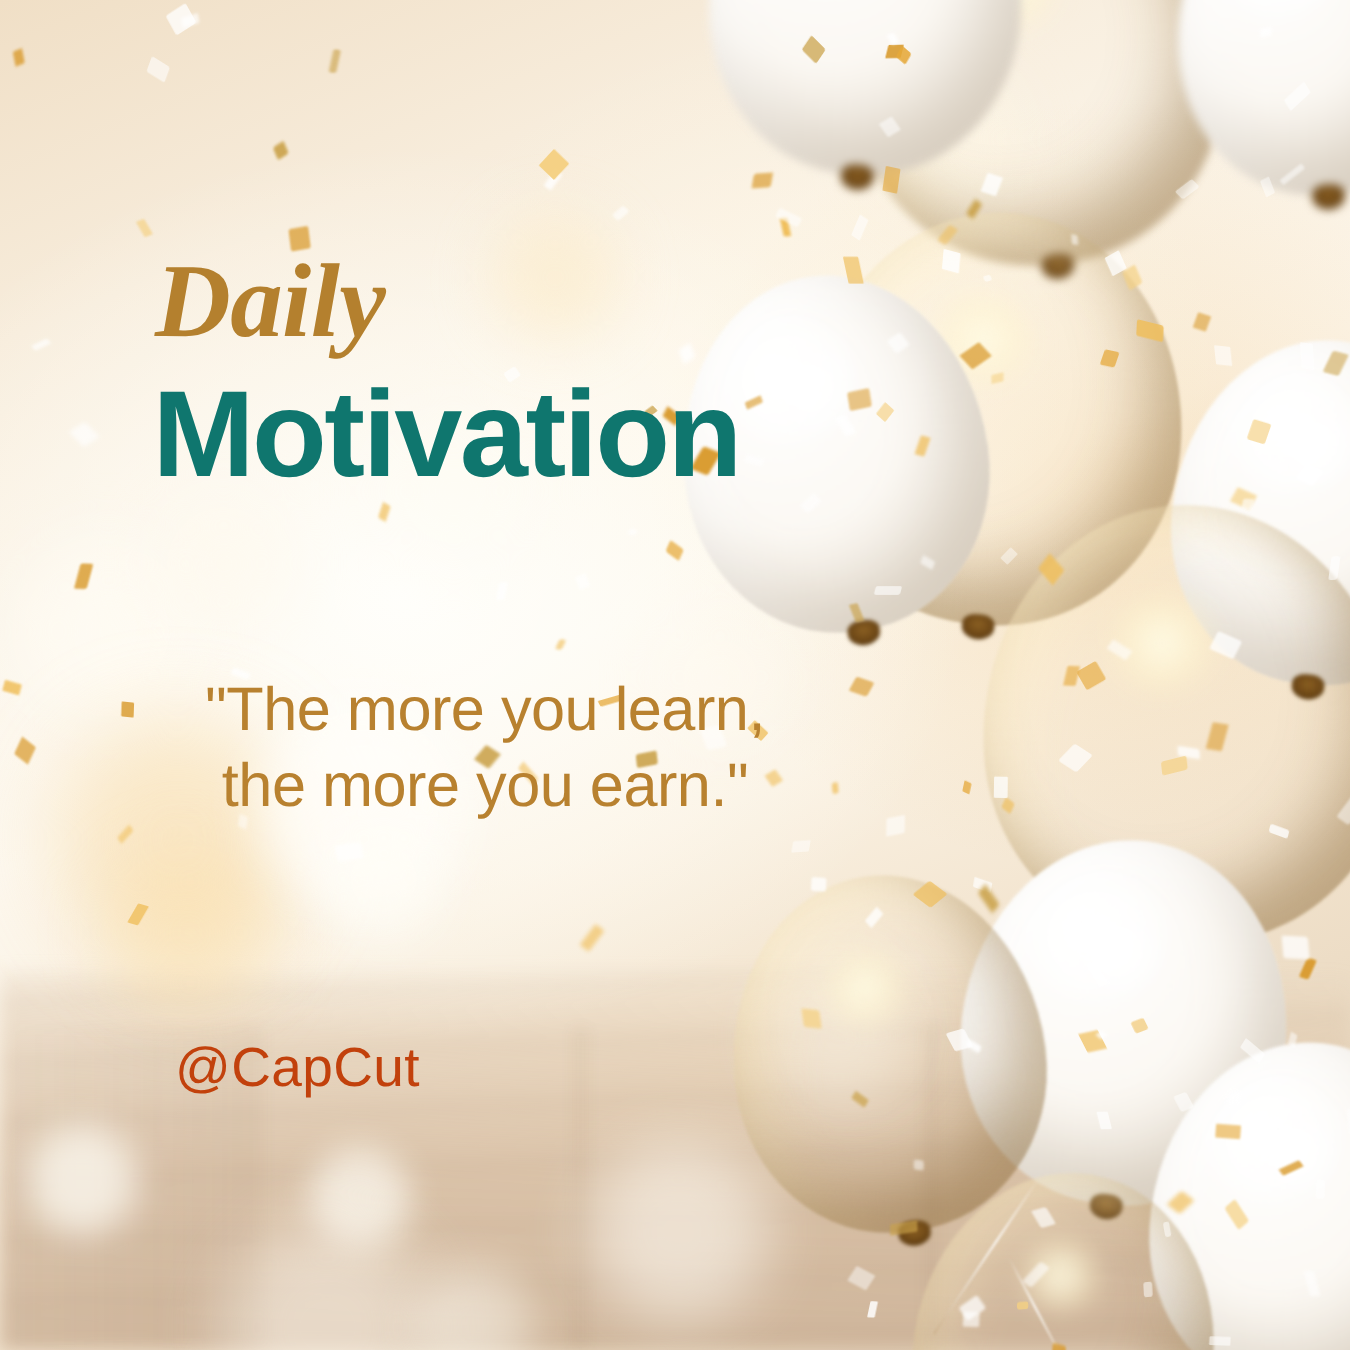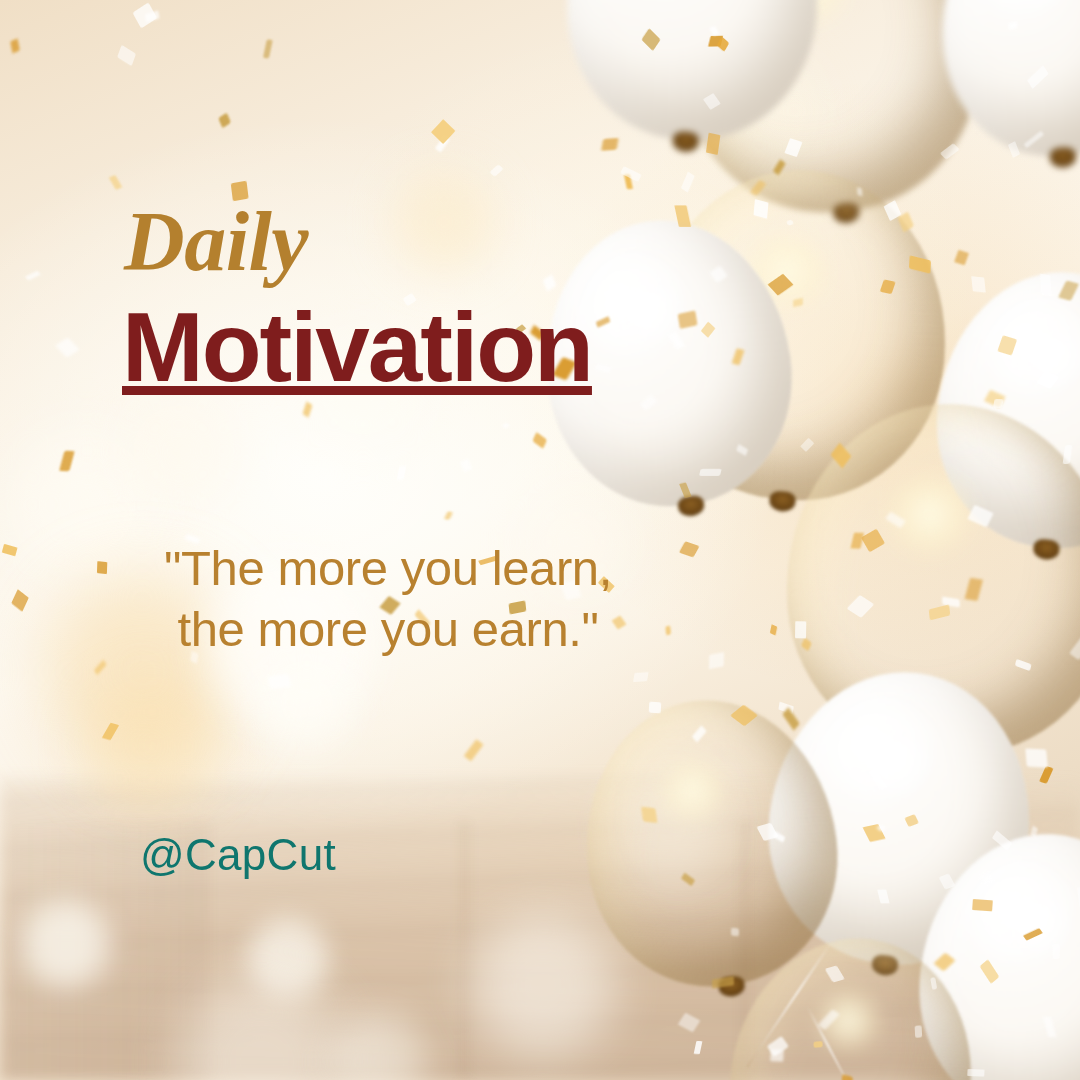--- a/index.html
+++ b/index.html
@@ -128,22 +128,21 @@
   }
 
   #headline {
     position:absolute;
     left:122px; top:296px;
     font-family:"Liberation Sans", sans-serif;
     font-weight:700;
     font-size:98px;
     line-height:1.05;
     letter-spacing:-2px;
-    color:#7f1d1d;
-    text-decoration:underline;
+    color:#0f766e;
   }
 
   #quote {
     position:absolute;
     left:118px; top:538px;
     width:540px;
     font-family:"Liberation Sans", sans-serif;
     font-weight:400;
     font-size:49px;
     line-height:1.24;
@@ -153,21 +152,21 @@
   }
   #quote .qline { display:block; white-space:pre; }
 
   #handle {
     position:absolute;
     left:140px; top:830px;
     font-family:"Liberation Sans", sans-serif;
     font-weight:400;
     font-size:44px;
     letter-spacing:0.3px;
-    color:#0f766e;
+    color:#c2410c;
   }
 </style>
 </head>
 <body>
 
 <div id="poster">
 
   <div class="layer" id="bg-base"></div>
   <div class="layer" id="bg-floor"></div>
   <div class="layer" id="bg-floor-planks"></div>

